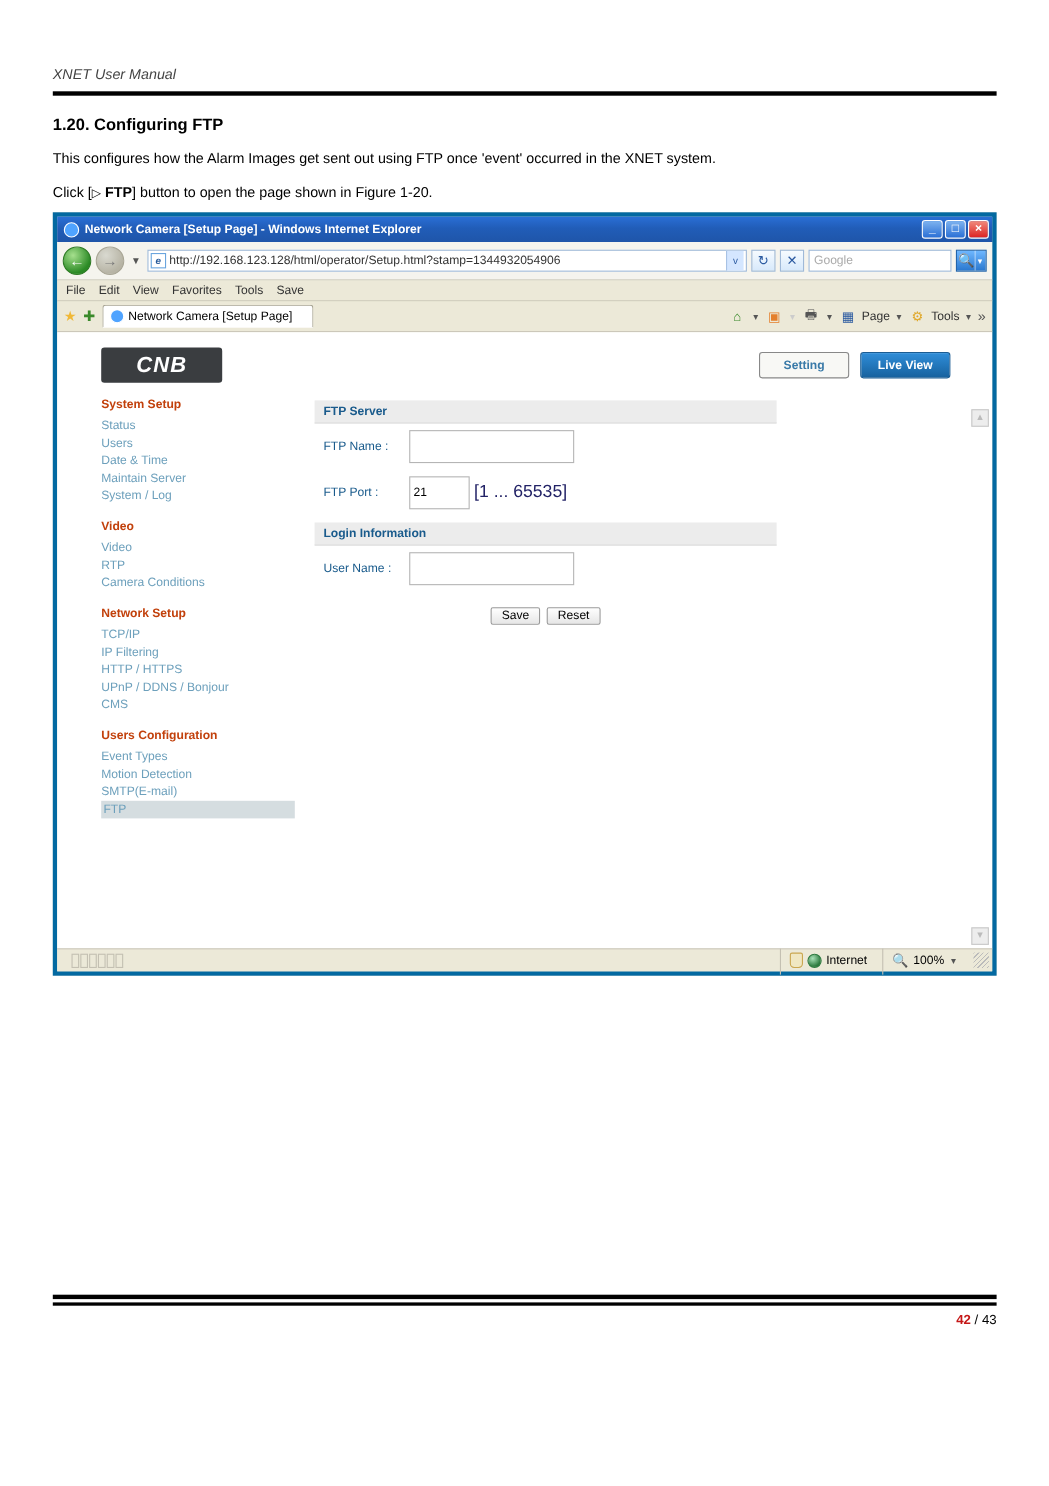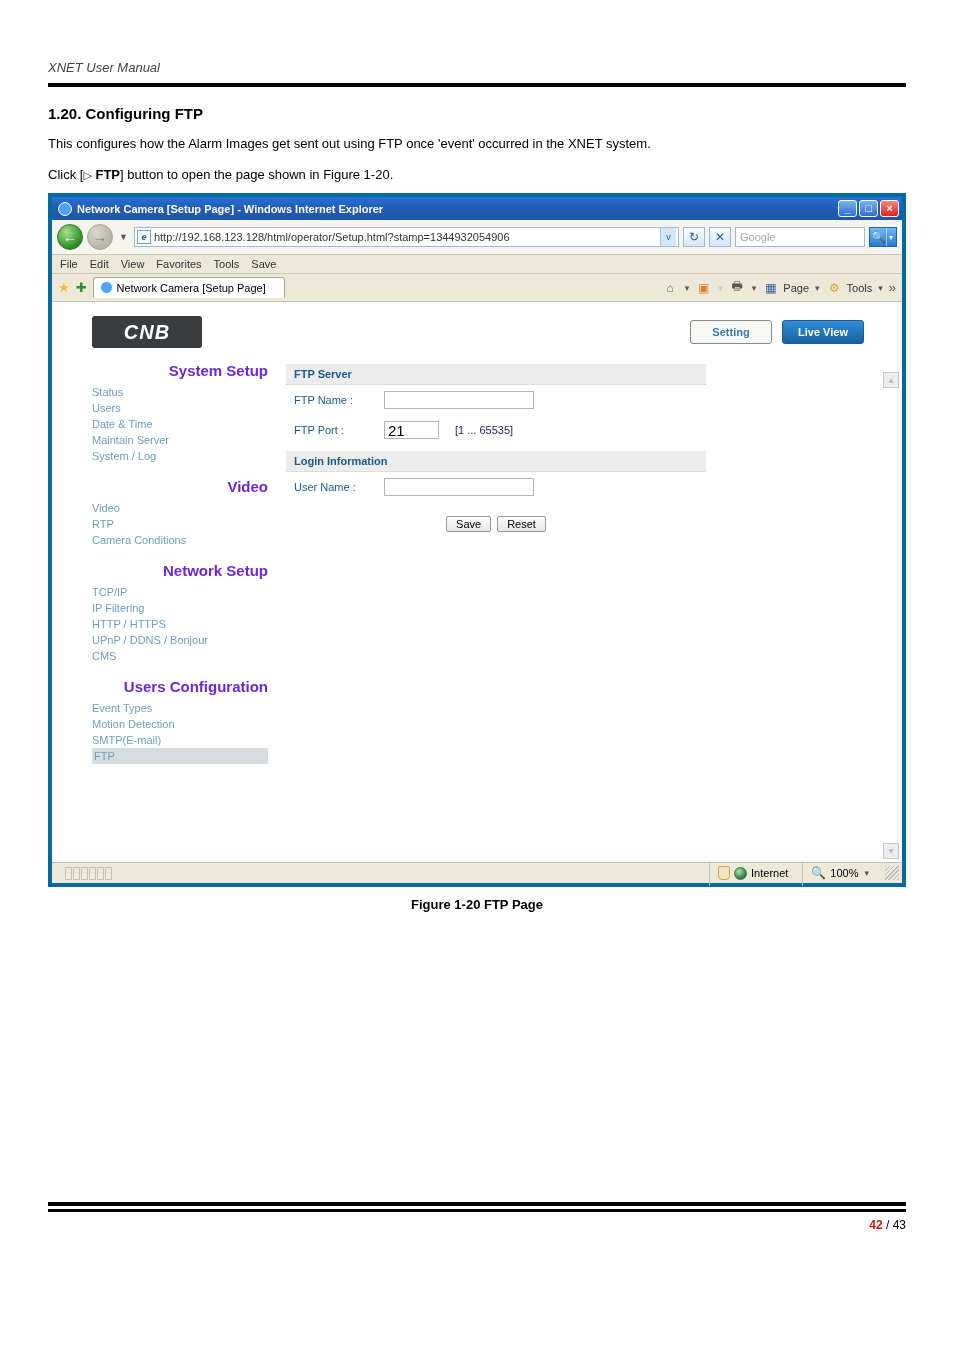--- a/index.html
+++ b/index.html
@@ -137,36 +137,36 @@
     width:82px; height:24px; border:1px solid #888; border-radius:3px;
     display:flex; align-items:center; justify-content:center;
     font-size:11px;
   }
   .btn-setting { background:#f8f8f5; color:#3a7aa8; font-weight:bold;}
   .btn-live { background:linear-gradient(#2f8dd8,#17629f); color:#fff; font-weight:bold; border-color:#1a5c93;}
 
   .main-flex { display:flex; gap:18px; }
   .sidebar { width:176px; }
   .side-group { margin-bottom:14px; }
-  .side-head { font-weight:bold; font-size:15px; color:#6d28d9; margin-bottom:5px;text-align:right; }
+  .side-head { font-weight:bold; font-size:11px; color:#c2410c; margin-bottom:5px; }
   .side-item { font-size:11px; color:#6da0bc; padding:2px 0 2px 0; cursor:pointer; }
   .side-item.sel { background:#d5dde0; color:#6da0bc; padding-left:2px; width:176px; }
 
   .panel { flex:1; padding-top:2px; }
   .section-head {
     background:#ececec; color:#1a5b8c;
     padding:4px 8px; font-size:11px; font-weight:bold;
     border-bottom:1px solid #dcdcdc;
     width:420px;
   }
-  .frow { display:flex; align-items:center; gap:16px; padding:6px 8px; font-size:11px; color:#1a5b8c; }
+  .frow { display:flex; align-items:center; gap:4px; padding:6px 8px; font-size:11px; color:#1a5b8c; }
   .flabel { width:74px; }
-  .ftext { width:150px; height:18px; border:1px solid #b5b5b5; background:#fff; font-size:15px; padding:0 3px; }
+  .ftext { width:150px; height:30px; border:1px solid #b5b5b5; background:#fff; font-size:11px; padding:0 3px; }
   .ftext.sm { width:55px; }
-  .hint { color:#226; font-size:11px; }
+  .hint { color:#226; font-size:16px; }
   .btn-mini {
     border:1px solid #9a9a9a; background:linear-gradient(#fefefe,#e6e6e6);
     font-size:11px; padding:1px 9px; border-radius:2px; cursor:pointer;
   }
   .action-row { display:flex; gap:6px; justify-content:center; width:420px; padding:14px 0;}
   .scroll-up { position:absolute; right:3px; top:70px; width:16px; height:16px; border:1px solid #c8c8c8; background:#ededed; color:#bbb; text-align:center; font-size:10px; line-height:14px;}
   .scroll-dn { position:absolute; right:3px; bottom:3px; width:16px; height:16px; border:1px solid #c8c8c8; background:#ededed; color:#bbb; text-align:center; font-size:10px; line-height:14px;}
 
   .status-bar {
     display:flex; justify-content:space-between; align-items:center;
@@ -358,21 +358,20 @@
         <div class="status-seg">
           <span class="zoom-ico">🔍</span>
           <span>100%</span>
           <span class="dd-arrow">▾</span>
         </div>
         <span class="resize-grip"></span>
       </div>
     </div>
   </div>
 
-  <div class="caption">Figure 1-20 FTP Page</div>
 </div>
 
 <div class="footer-area">
   <hr class="footer-rule1">
   <hr class="footer-rule2">
   <div class="page-num">
     <span class="cur">42</span><span> / </span><span>43</span>
   </div>
 </div>
 

